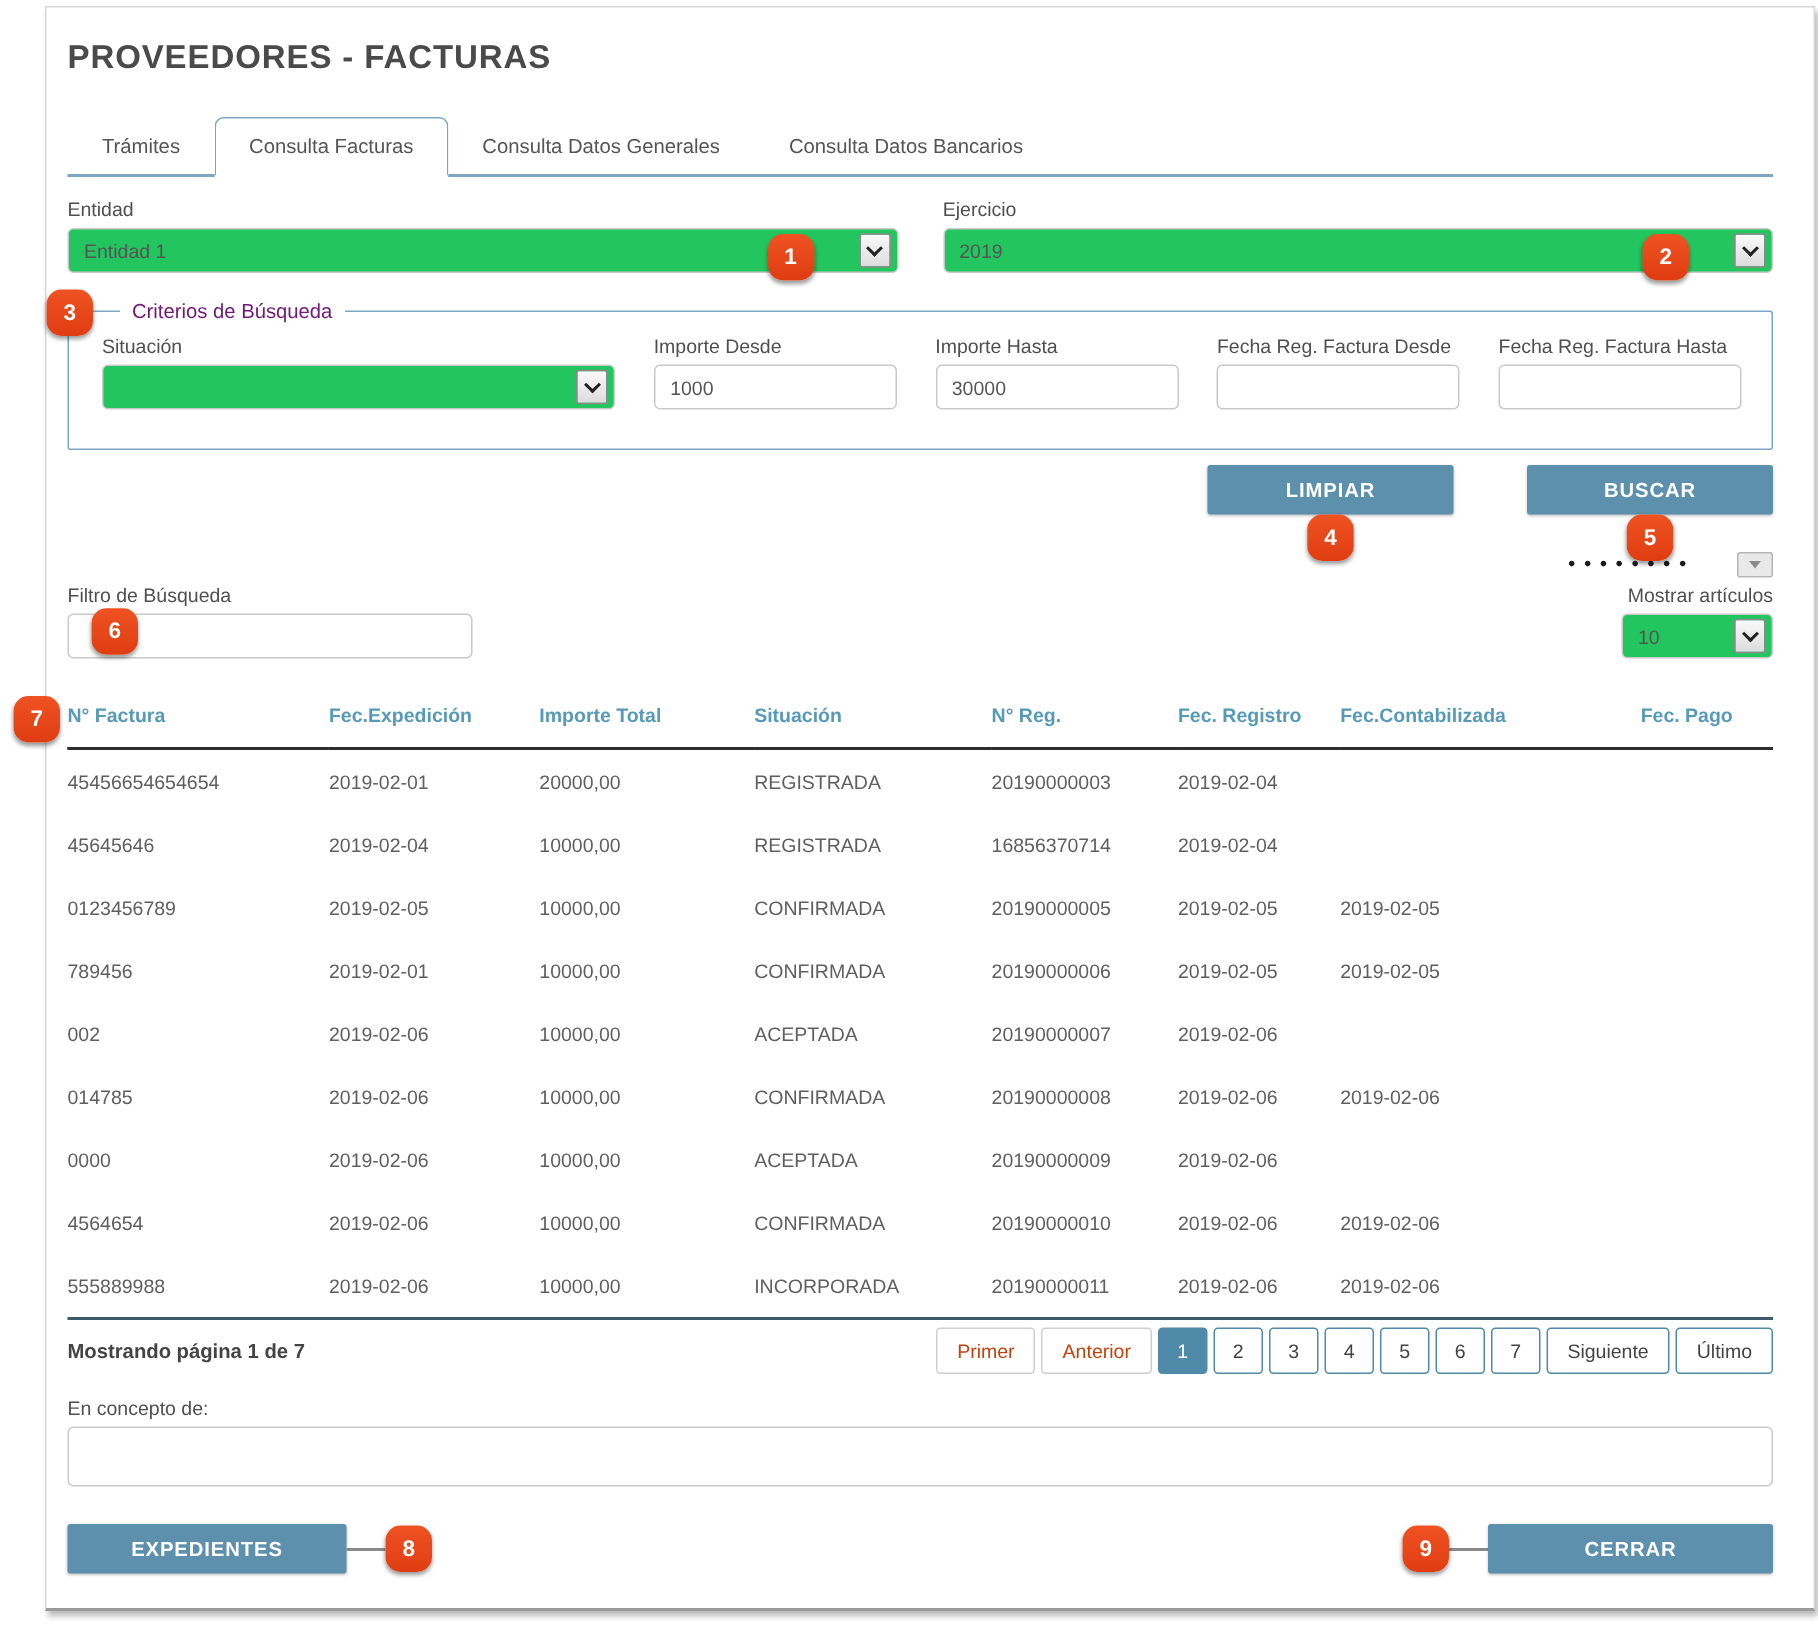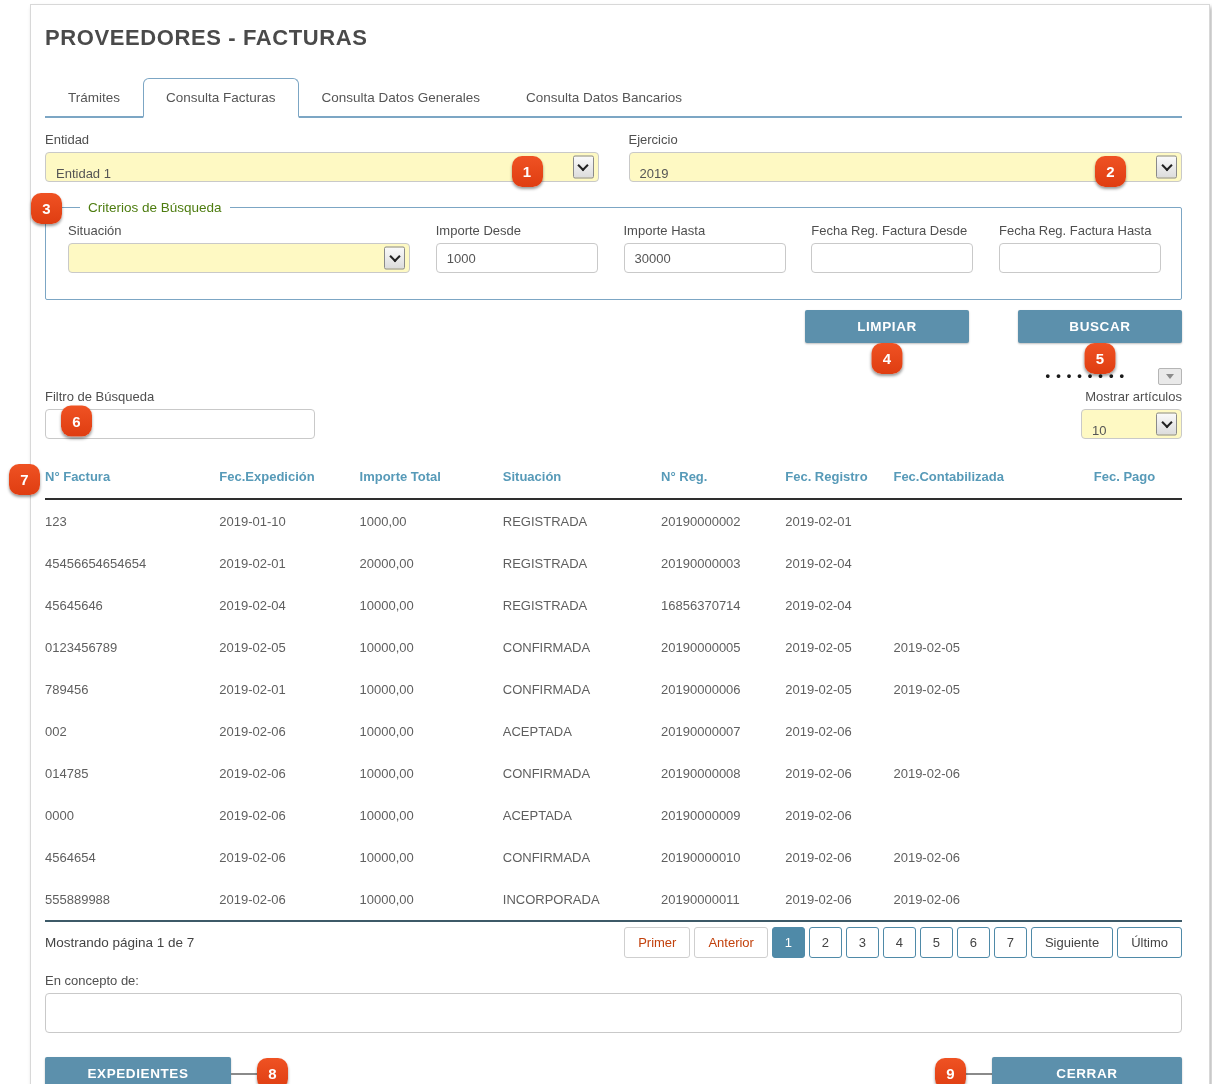--- a/index.html
+++ b/index.html
@@ -52,23 +52,23 @@
     background:#fff;
   }
 
   
   .f-label { font-size:13px; color:#4f4f4f; margin-bottom:5px; display:block; }
   .select-box {
     position:relative;
     height:30px;
     border:1px solid #c9c9c9;
     border-radius:4px;
-    background:#fef9c3;
+    background:#22c55e;
     display:flex;
-    align-items:flex-end;
+    align-items:center;
     padding:0 34px 0 10px;
     font-size:13px;
     color:#555;
   }
   .select-arrow {
     position:absolute; right:4px; top:50%; transform:translateY(-50%);
     width:21px; height:23px;
     border:1px solid #8a8a8a; border-radius:2px;
     background:linear-gradient(#fafafa,#dcdcdc);
     display:flex; align-items:center; justify-content:center;
@@ -103,21 +103,21 @@
 
   
   fieldset.criteria {
     margin:18px 0 0 0;
     border:1px solid #7ca6c4;
     border-radius:2px;
     position:relative;
     padding:6px 20px 26px 22px;
   }
   fieldset.criteria legend {
-    font-size:13.5px; color:#4d7c0f; padding:0 8px; margin-left:12px;
+    font-size:13.5px; color:#701a75; padding:0 8px; margin-left:12px;
   }
   .criteria-fields { display:flex; justify-content:space-between; margin-top:2px; }
   .cf { position:relative; }
   .cf.situacion { width:342px; }
   .cf.small { width:162px; }
 
   
   .btn {
     background:#5c90ac;
     border:none; border-radius:2px;
@@ -167,21 +167,21 @@
     border-bottom:2px solid #2e2e2e;
   }
   table.grid td {
     font-size:13px; color:#5f5f5f;
     padding:13.5px 0;
     overflow:hidden; white-space:nowrap;
   }
 
   
   .pagination { display:flex; justify-content:space-between; align-items:center; margin-top:5px; }
-  .pg-status { font-size:13.5px; color:#444; }
+  .pg-status { font-size:13.5px; color:#444;font-weight:bold; }
   .pg-buttons { display:flex; gap:4px; }
   .pg-btn {
     font-size:13px; color:#444; background:#fff;
     border:1px solid #4f8aa8; border-radius:3px;
     padding:7px 13px; font-family:inherit; cursor:pointer;
   }
   .pg-btn.num { min-width:33px; padding:7px 0; text-align:center; }
   .pg-btn.disabled { border-color:#cfcfcf; color:#c2410c; cursor:default; }
   .pg-btn.active { background:#4f8aa8; color:#fff; }
 
@@ -325,30 +325,20 @@
           <th>Importe Total</th>
           <th>Situación</th>
           <th>N° Reg.</th>
           <th>Fec. Registro</th>
           <th>Fec.Contabilizada</th>
           <th>Fec. Pago</th>
         </tr>
       </thead>
       <tbody id="invoice-tbody">
           <tr>
-            <td>123</td>
-            <td>2019-01-10</td>
-            <td>1000,00</td>
-            <td>REGISTRADA</td>
-            <td>20190000002</td>
-            <td>2019-02-01</td>
-            <td></td>
-            <td></td>
-          </tr>
-          <tr>
             <td>45456654654654</td>
             <td>2019-02-01</td>
             <td>20000,00</td>
             <td>REGISTRADA</td>
             <td>20190000003</td>
             <td>2019-02-04</td>
             <td></td>
             <td></td>
           </tr>
           <tr>

